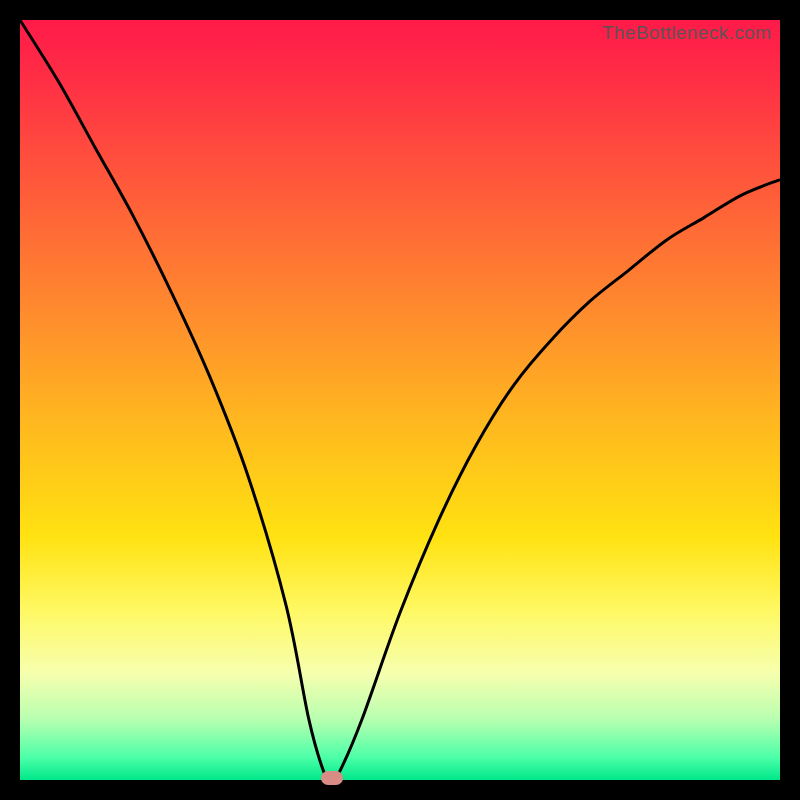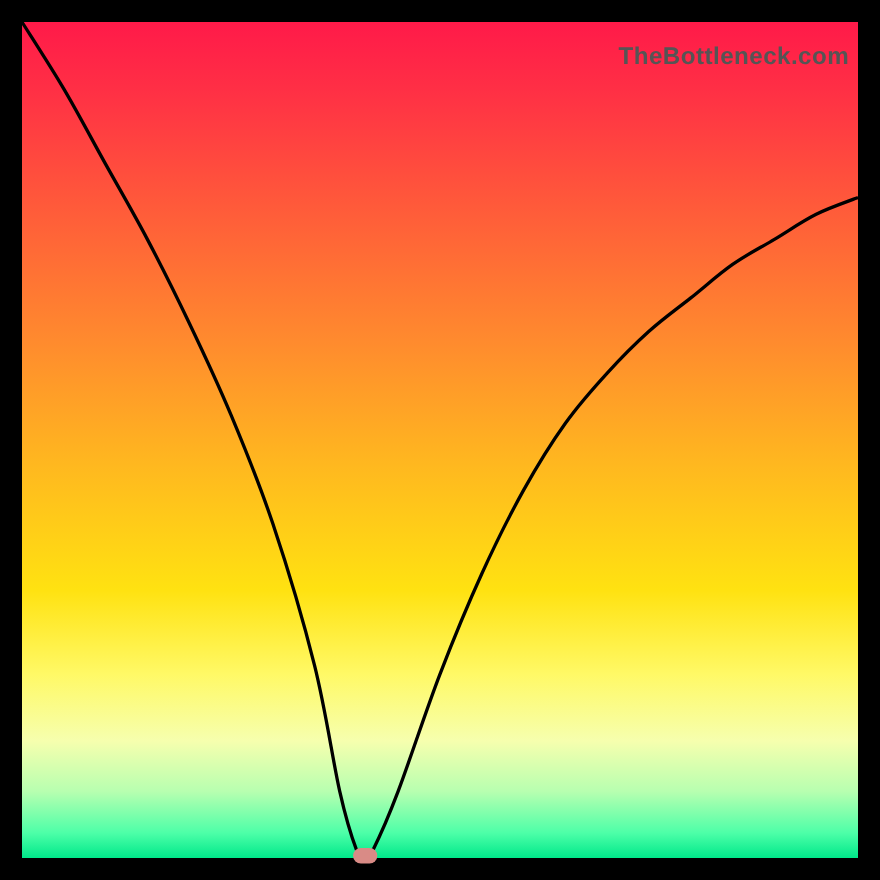--- a/index.html
+++ b/index.html
@@ -36,25 +36,25 @@
       #ffe211 68%,
       #fff966 78%,
       #f6ffae 86%,
       #b8ffb0 92%,
       #4dffa8 97%,
       #00e88a 100%
     );
   }
   .watermark {
     position: absolute;
-    top: 18px;
+    top: 2px;
     right: 8px;
     color: #555;
-    font-size: 22px;
-    font-weight: 700;
+    font-size: 19px;
+    font-weight: 400;
     letter-spacing: 0.4px;
     user-select: none;
   }
   svg.curve {
     position: absolute;
     left: 0;
     top: 0;
     width: 760px;
     height: 760px;
     overflow: visible;

